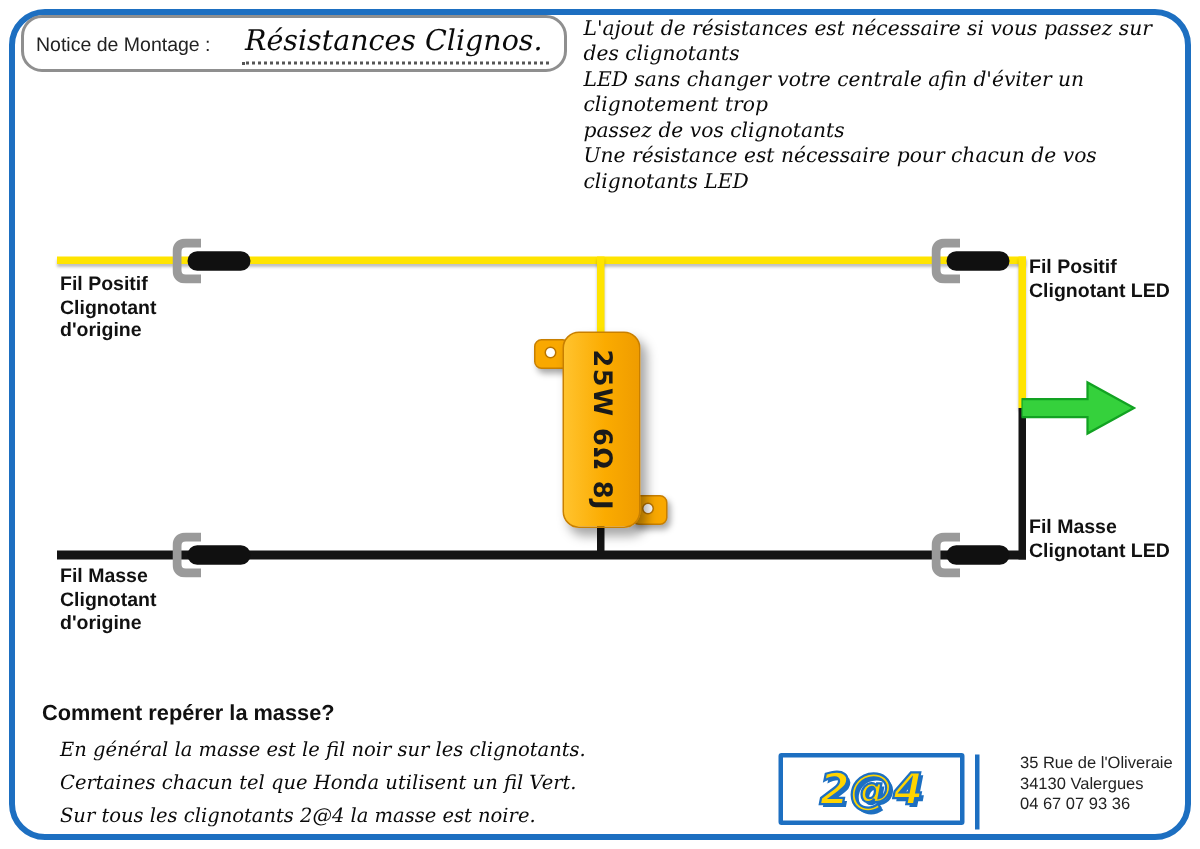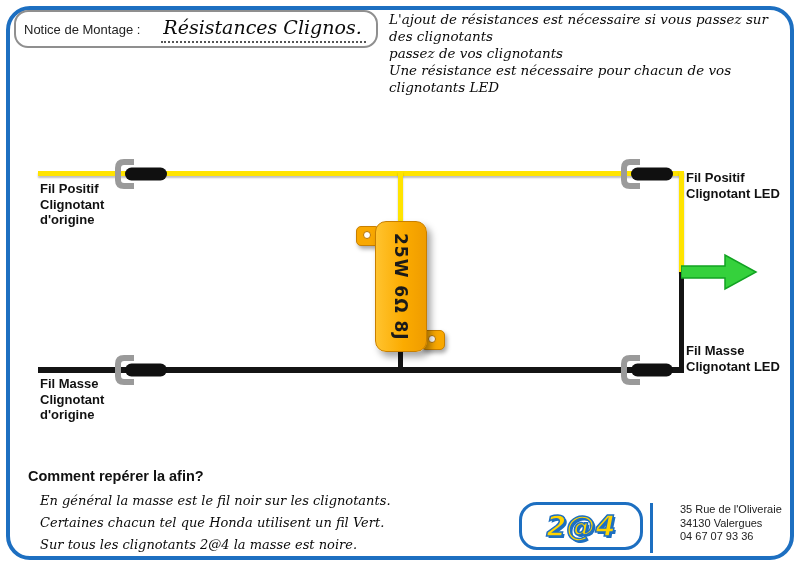--- a/index.html
+++ b/index.html
@@ -51,21 +51,21 @@
   .dlabel { position:absolute; font-weight:bold; font-size:13px; line-height:15.5px; color:#111; }
 
   
   .arrow { position:absolute; left:681px; top:252px; }
 
   
   .mass-heading { position:absolute; left:28px; top:468px; font-size:14.5px; font-weight:bold; color:#111; }
   .mass-lines { position:absolute; left:40px; top:490px; font-size:13px; line-height:22px; }
 
   .logo-box { position:absolute; left:519px; top:502px; width:124px; height:48px;
-              background:#fff; border:3px solid #1d6fc1; border-radius:18px;
+              background:#fff; border:3px solid #1d6fc1; border-radius:2px;
               display:flex; align-items:center; justify-content:center; z-index:5; }
   .logo-text { font-family:"DejaVu Sans", sans-serif; font-size:29px; font-weight:bold;
                font-style:italic; color:#ffd400; -webkit-text-stroke:1.5px #1d6fc1;
                text-shadow:2px 2px 0 #1d6fc1; }
   .logo-divider { position:absolute; left:650px; top:503px; width:3px; height:50px;
                   background:#1d6fc1; z-index:5; }
   .address { position:absolute; left:680px; top:503px; font-size:11px; line-height:13.5px;
              color:#222; z-index:5; }
   .address .url { color:#222; text-decoration:none;margin-top:44px; }
 </style>
@@ -76,20 +76,21 @@
 
   <div class="frame"></div>
 
   <div class="notice-box">
     <span class="notice-label">Notice de Montage :</span>
     <span class="notice-title hand">Résistances Clignos.</span>
   </div>
 
   <div class="intro hand">
     <div>L'ajout de résistances est nécessaire si vous passez sur des clignotants</div>
+    <div>LED sans changer votre centrale afin d'éviter un clignotement trop</div>
     <div>passez de vos clignotants</div>
     <div>Une résistance est nécessaire pour chacun de vos clignotants LED</div>
   </div>
 
   <div class="wire w-yellow" style="left:38px; top:171px; width:646px; height:5px;"></div>
   <div class="wire w-yellow" style="left:679px; top:171px; width:5px; height:101px;"></div>
   <div class="wire w-yellow" style="left:398px; top:171px; width:5px; height:52px;"></div>
 
   <div class="wire w-black" style="left:38px; top:367px; width:646px; height:6px;"></div>
   <div class="wire w-black" style="left:679px; top:272px; width:5px; height:101px;"></div>
@@ -138,21 +139,21 @@
   </div>
   <div class="dlabel" style="left:686px; top:170px;">
     <div>Fil Positif</div>
     <div>Clignotant LED</div>
   </div>
   <div class="dlabel" style="left:686px; top:343px;">
     <div>Fil Masse</div>
     <div>Clignotant LED</div>
   </div>
 
-  <div class="mass-heading">Comment repérer la afin?</div>
+  <div class="mass-heading">Comment repérer la masse?</div>
   <div class="mass-lines hand">
     <div>En général la masse est le fil noir sur les clignotants.</div>
     <div>Certaines chacun tel que Honda utilisent un fil Vert.</div>
     <div>Sur tous les clignotants 2@4 la masse est noire.</div>
   </div>
 
   <div class="logo-box">
     <span class="logo-text">2@4</span>
   </div>
   <div class="logo-divider"></div>

